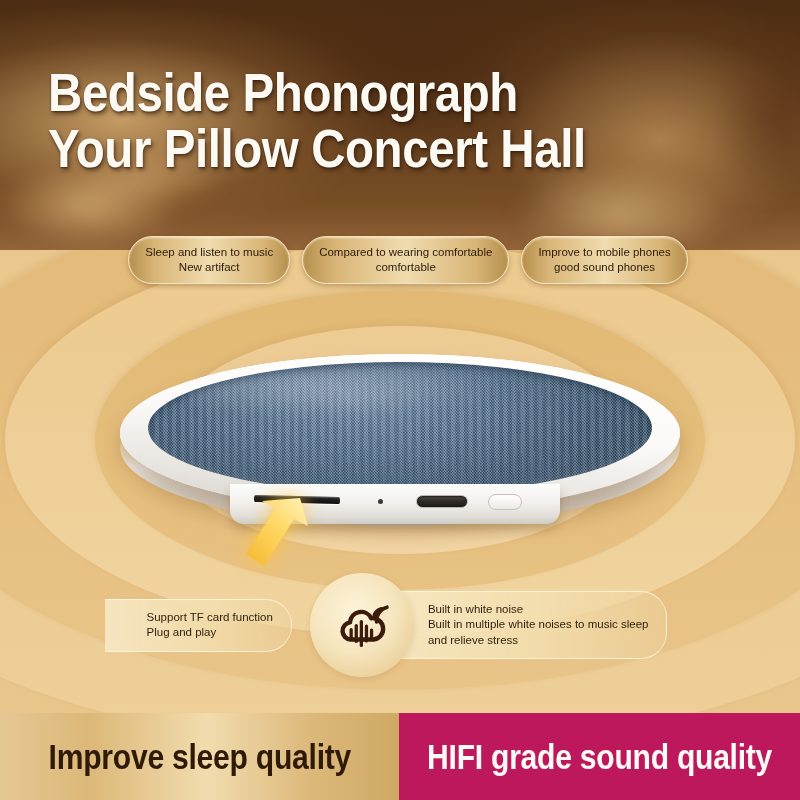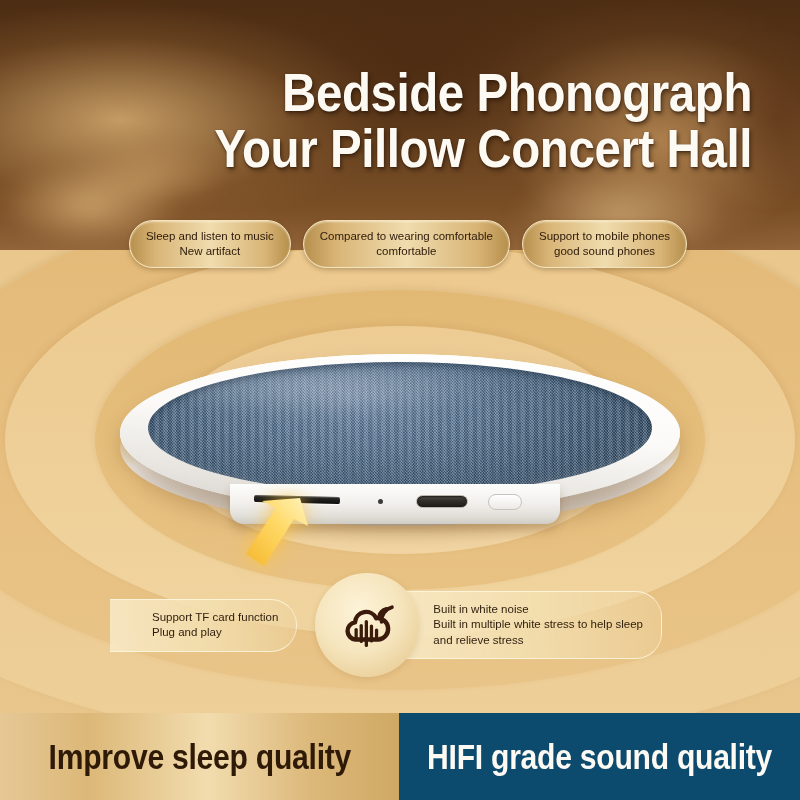--- a/index.html
+++ b/index.html
@@ -61,39 +61,39 @@
   .r3 { width: 1000px; height: 500px; background: linear-gradient(180deg,#e3b977,#e9c488); box-shadow: 0 -3px 7px rgba(150,100,50,0.13); }
   .r4 { width: 790px; height: 392px; background: linear-gradient(180deg,#ecc98e,#f0d49f); box-shadow: 0 -3px 7px rgba(150,100,50,0.12); }
   .r5 { width: 610px; height: 300px; background: linear-gradient(180deg,#e2b974,#e8c283); box-shadow: 0 -3px 6px rgba(150,100,50,0.12); }
   .r6 { width: 470px; height: 228px; background: linear-gradient(180deg,#edcb93,#f1d5a3); box-shadow: 0 -3px 6px rgba(150,100,50,0.10); }
 
   
   .headline {
     position: absolute;
     left: 0; right: 0;
     top: 64px;
-    text-align: right;
+    text-align: left;
     z-index: 6;
   }
   .headline .line {
     display: block;
     color: #fdfaf4;
     font-family: "Liberation Sans Narrow", "Liberation Sans", sans-serif;
     font-weight: bold;
     font-size: 54px;
     line-height: 56px;
     letter-spacing: -0.5px;
     transform: scaleX(0.88);
     text-shadow: 2px 3px 5px rgba(40,20,6,0.55), 0 1px 2px rgba(40,20,6,0.5);
   }
 
   
   .pills {
     position: absolute;
-    top: 220px;
+    top: 236px;
     left: 0; right: 0;
     display: flex;
     justify-content: center;
     gap: 12px;
     z-index: 6;
     padding-left: 16px;
   }
   .pill {
     border-radius: 26px;
     padding: 8px 16px;
@@ -284,21 +284,21 @@
   }
   .banner-left {
     width: 457px;
     background: linear-gradient(90deg, #e6c896 0%, #dcb878 22%, #f2dcae 52%, #dcb87a 78%, #cfa964 100%);
     display: flex;
     align-items: center;
     justify-content: center;
   }
   .banner-right {
     flex: 1;
-    background: #0c4a6e;
+    background: #be185d;
     display: flex;
     align-items: center;
     justify-content: center;
   }
   .banner-text {
     font-family: "Liberation Sans Narrow", "Liberation Sans", sans-serif;
     font-weight: bold;
     font-size: 35px;
     letter-spacing: -0.3px;
     transform: scaleX(0.86);
@@ -333,21 +333,21 @@
   <div class="pills">
     <div class="pill">
       <span>Sleep and listen to music</span>
       <span>New artifact</span>
     </div>
     <div class="pill">
       <span>Compared to wearing comfortable</span>
       <span>comfortable</span>
     </div>
     <div class="pill">
-      <span>Support to mobile phones</span>
+      <span>Improve to mobile phones</span>
       <span>good sound phones</span>
     </div>
   </div>
 
   <div class="product">
     <div class="prod-shadow"></div>
     <div class="disc-body"></div>
     <div class="disc-rim"></div>
     <div class="disc-fabric"></div>
     <div class="disc-gloss"></div>
@@ -390,21 +390,21 @@
             <rect x="25.7" y="21" width="3.3" height="27" rx="1.6"></rect>
             <rect x="30.8" y="25.5" width="3.3" height="18" rx="1.6"></rect>
             <rect x="35.9" y="29.5" width="3.3" height="10" rx="1.6"></rect>
           </g>
           <path d="M40 17.5 A10 10 0 0 1 47.5 9.8" fill="none" stroke="#3b1b0c" stroke-width="3.6" stroke-linecap="round"></path>
           <path d="M42.5 23 A14.5 14.5 0 0 1 53 8.2" fill="none" stroke="#3b1b0c" stroke-width="3.6" stroke-linecap="round"></path>
         </svg>
       </div>
       <div class="badge-text">
         <span>Built in white noise</span>
-        <span>Built in multiple white stress to help sleep</span>
+        <span>Built in multiple white noises to music sleep</span>
         <span>and relieve stress</span>
       </div>
     </div>
 
   </div>
 
   <div class="banner">
     <div class="banner-left">
       <div class="banner-text">Improve sleep quality</div>
     </div>

